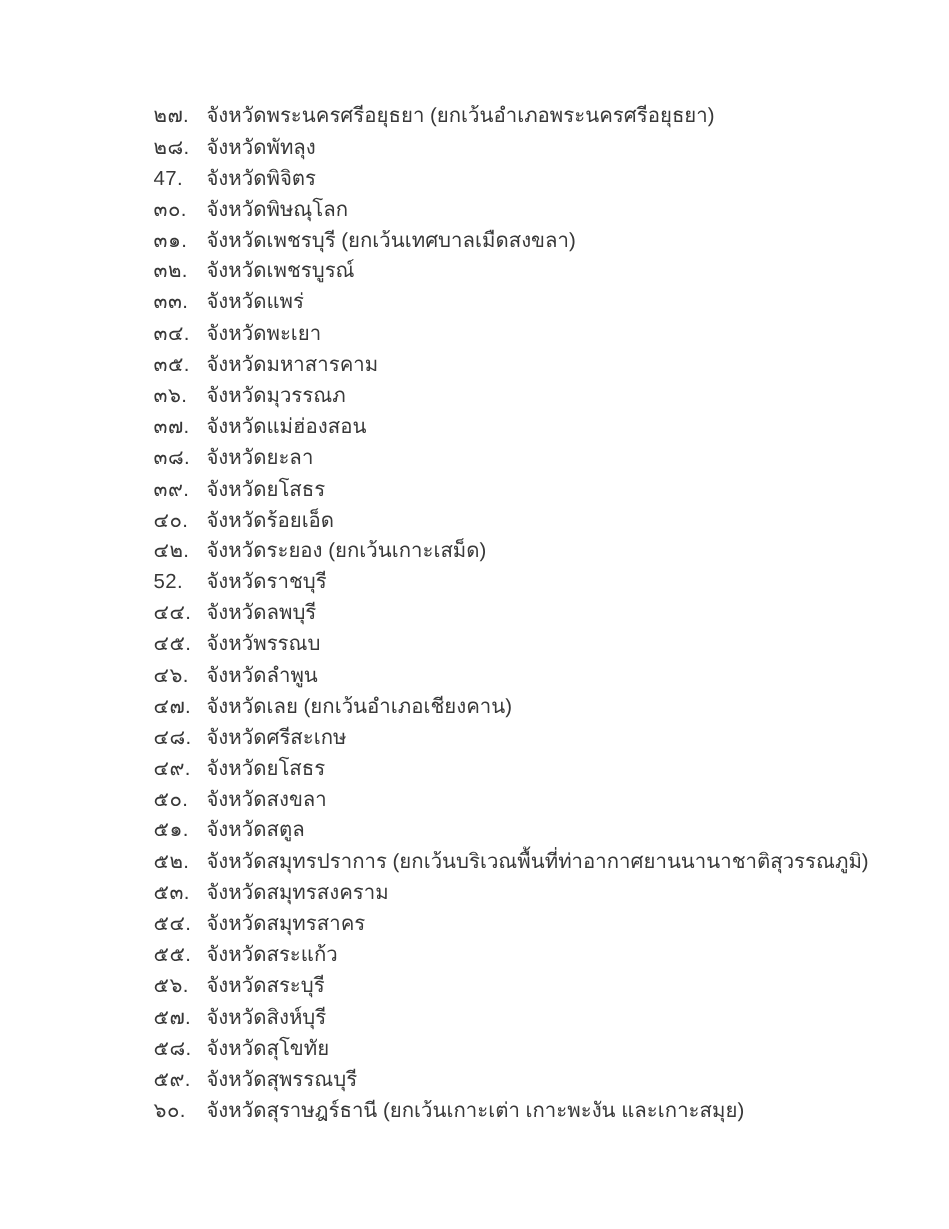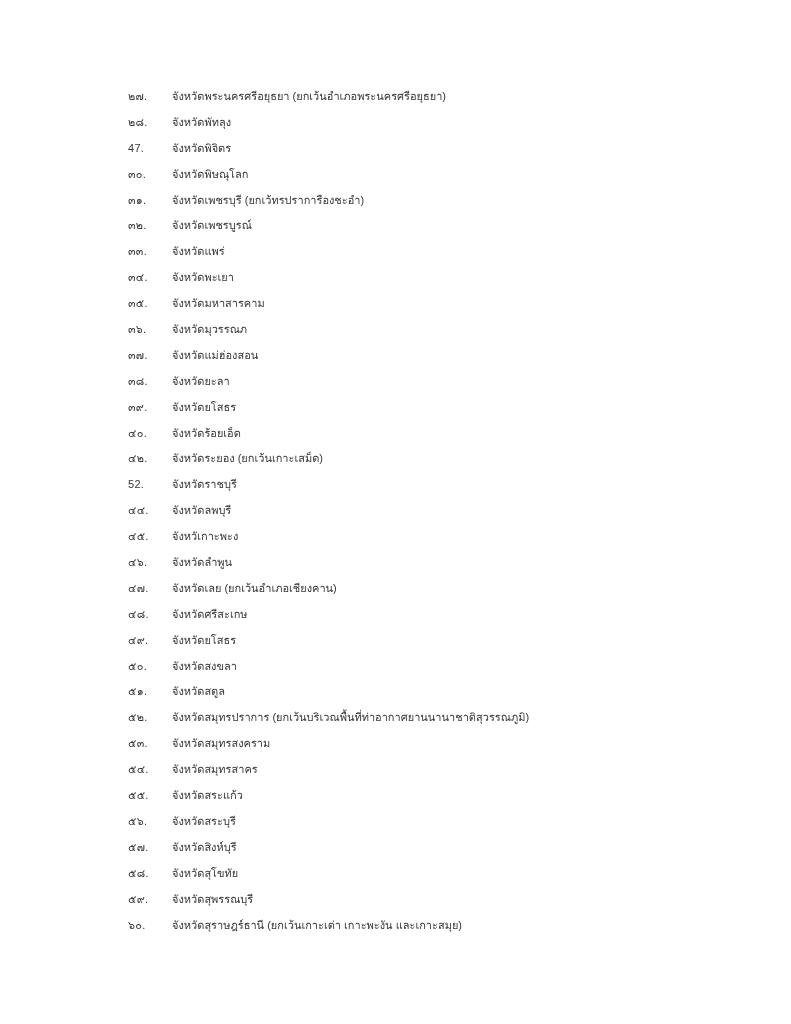--- a/index.html
+++ b/index.html
@@ -14,21 +14,21 @@
     background: #ffffff;
     overflow: hidden;
     font-family: "Liberation Sans", sans-serif;
   }
   .province-list {
     position: absolute;
     top: 84px;
     left: 128px;
     width: 620px;
     color: #383838;
-    font-size: 11px;
+    font-size: 17px;
   }
   .row {
     display: flex;
     align-items: baseline;
     height: 25.9px;
     line-height: 25.9px;
     white-space: nowrap;
   }
   .num {
     display: inline-block;
@@ -61,21 +61,21 @@
     <span class="txt">จังหวัดพิจิตร</span>
   </div>
 
   <div class="row">
     <span class="num">๓๐.</span>
     <span class="txt">จังหวัดพิษณุโลก</span>
   </div>
 
   <div class="row">
     <span class="num">๓๑.</span>
-    <span class="txt">จังหวัดเพชรบุรี (ยกเว้ทรปราการืองชะอำ)</span>
+    <span class="txt">จังหวัดเพชรบุรี (ยกเว้นเทศบาลเมืดสงขลา)</span>
   </div>
 
   <div class="row">
     <span class="num">๓๒.</span>
     <span class="txt">จังหวัดเพชรบูรณ์</span>
   </div>
 
   <div class="row">
     <span class="num">๓๓.</span>
     <span class="txt">จังหวัดแพร่</span>
@@ -127,21 +127,21 @@
     <span class="txt">จังหวัดราชบุรี</span>
   </div>
 
   <div class="row">
     <span class="num">๔๔.</span>
     <span class="txt">จังหวัดลพบุรี</span>
   </div>
 
   <div class="row">
     <span class="num">๔๕.</span>
-    <span class="txt">จังหวัเกาะพะง</span>
+    <span class="txt">จังหวัพรรณบ</span>
   </div>
 
   <div class="row">
     <span class="num">๔๖.</span>
     <span class="txt">จังหวัดลำพูน</span>
   </div>
 
   <div class="row">
     <span class="num">๔๗.</span>
     <span class="txt">จังหวัดเลย (ยกเว้นอำเภอเชียงคาน)</span>

